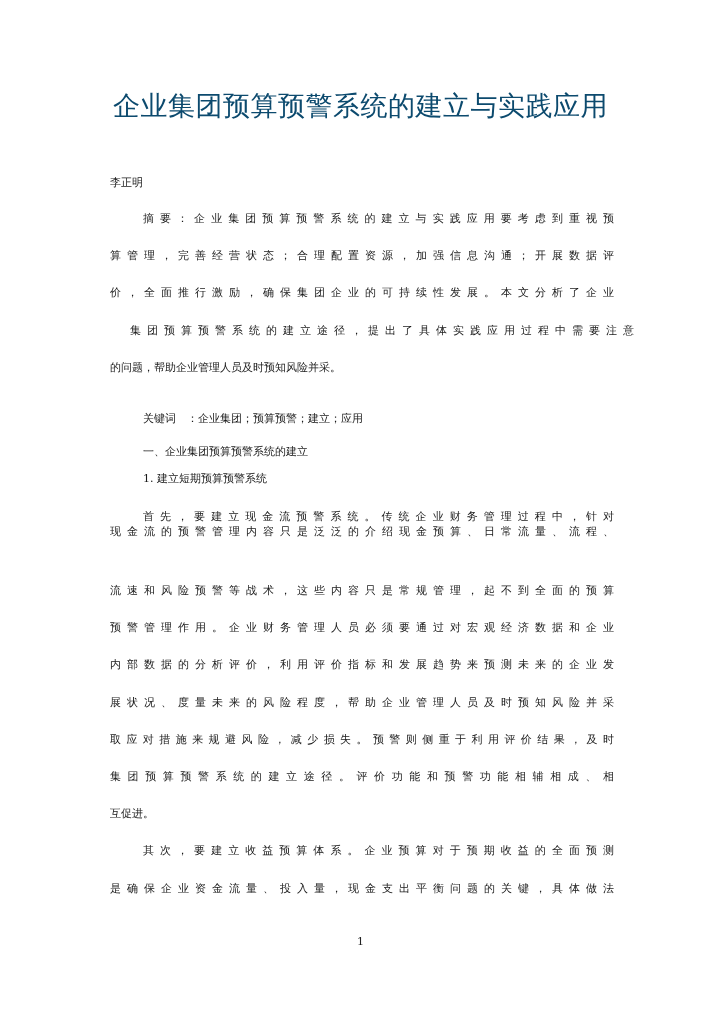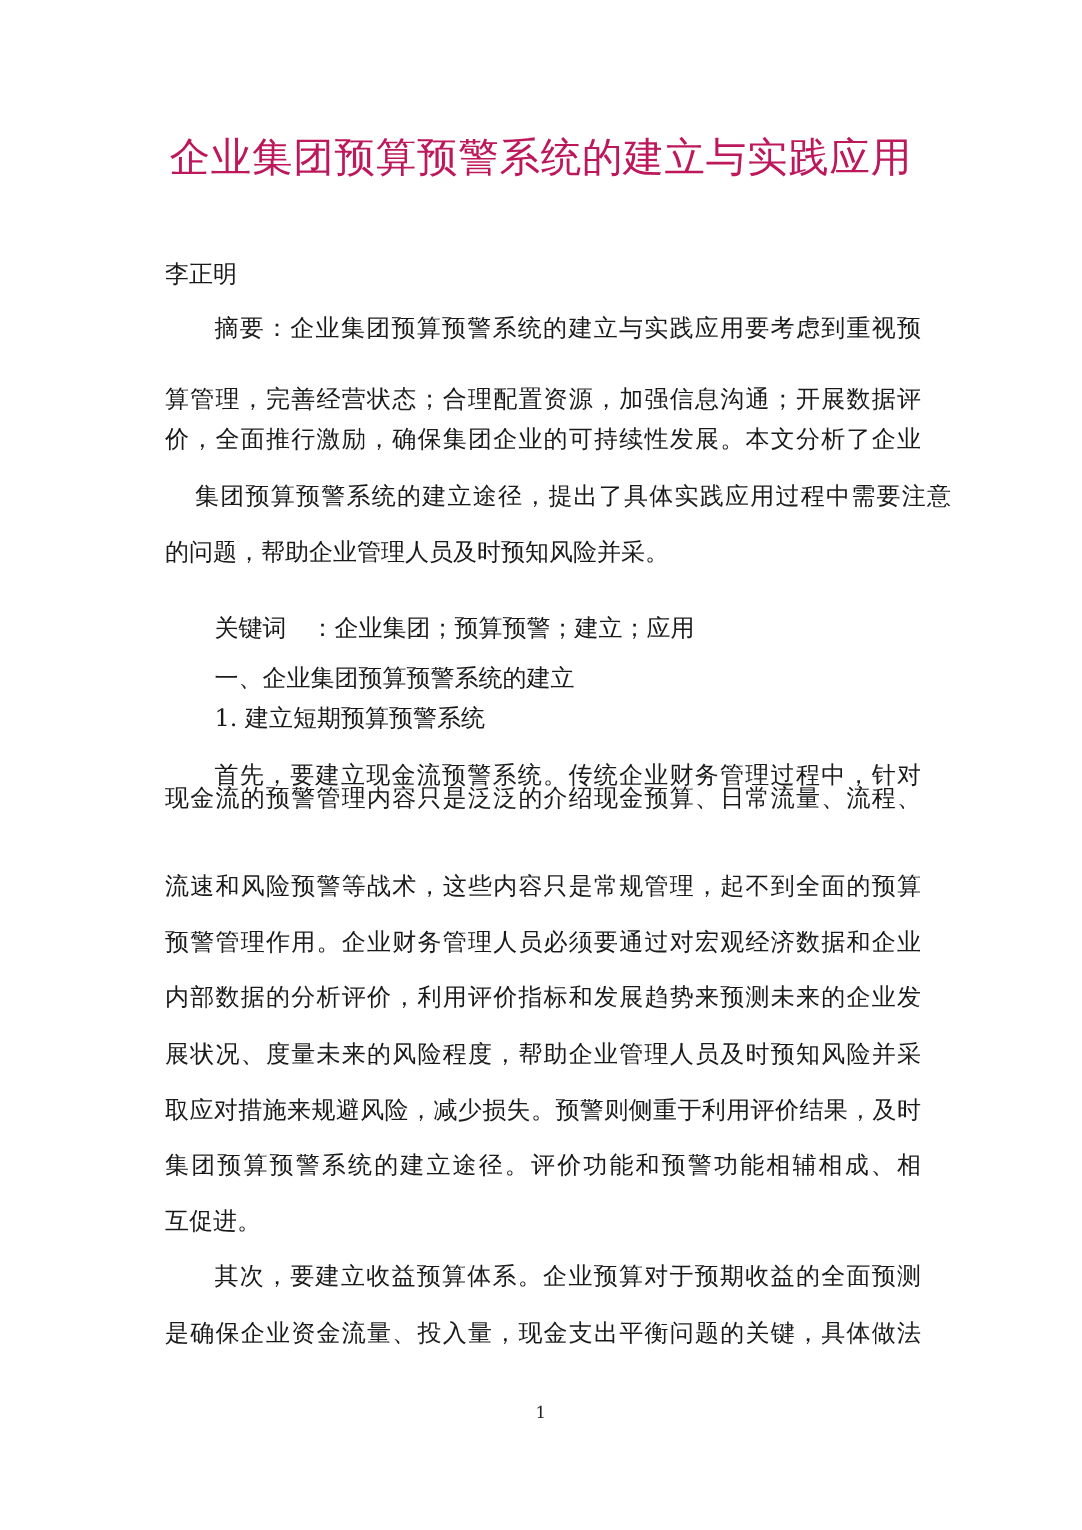--- a/index.html
+++ b/index.html
@@ -1,37 +1,37 @@
 <!DOCTYPE html>
 <html><head>
 <meta charset="utf-8">
 <style>
   html, body { margin: 0; padding: 0; background: #ffffff; }
   body { width: 721px; height: 1020px; position: relative; overflow: hidden;
          font-family: "DejaVu Serif", "Liberation Serif", serif; color: #111; }
   .page { position: absolute; left: 0; top: 0; width: 721px; height: 1020px; background: #fff; }
   .title { position: absolute; left: 0; width: 721px; top: 88px; text-align: center;
-           font-size: 27px; line-height: 36px; letter-spacing: 0.5px; color: #be185d; }
-  .line { position: absolute; left: 110px; width: 504px; font-size: 16px; line-height: 22px;
+           font-size: 27px; line-height: 36px; letter-spacing: 0.5px; color: #0c4a6e; }
+  .line { position: absolute; left: 110px; width: 504px; font-size: 11px; line-height: 22px;
           white-space: nowrap; color: #1a1a1a; text-align: justify; text-align-last: justify; }
   .line.last { text-align-last: left; }
   .indent { left: 143px; width: 471px; }
   .pagenum { position: absolute; left: 0; width: 721px; top: 935px; text-align: center;
              font-size: 11px; color: #222; }
 </style>
 </head>
 <body>
 
 <div class="page">
   <div class="title">企业集团预算预警系统的建立与实践应用</div>
   <div class="line last" style="top:172px;">李正明</div>
 
   <div id="body-lines">
       <div class="line indent" style="top: 208px;">摘要：企业集团预算预警系统的建立与实践应用要考虑到重视预</div>
-      <div class="line" style="top: 255px;">算管理，完善经营状态；合理配置资源，加强信息沟通；开展数据评</div>
+      <div class="line" style="top: 245px;">算管理，完善经营状态；合理配置资源，加强信息沟通；开展数据评</div>
       <div class="line" style="top: 282px;">价，全面推行激励，确保集团企业的可持续性发展。本文分析了企业</div>
       <div class="line" style="top: 320px; margin-left: 20px;">集团预算预警系统的建立途径，提出了具体实践应用过程中需要注意</div>
       <div class="line last" style="top: 357px;">的问题，帮助企业管理人员及时预知风险并采。</div>
       <div class="line indent last" style="top: 408px;">关键词　：企业集团；预算预警；建立；应用</div>
       <div class="line indent last" style="top: 441px;">一、企业集团预算预警系统的建立</div>
       <div class="line indent last" style="top: 468px;">1. 建立短期预算预警系统</div>
       <div class="line indent" style="top: 506px;">首先，要建立现金流预警系统。传统企业财务管理过程中，针对</div>
       <div class="line" style="top: 521px;">现金流的预警管理内容只是泛泛的介绍现金预算、日常流量、流程、</div>
       <div class="line" style="top: 580px;">流速和风险预警等战术，这些内容只是常规管理，起不到全面的预算</div>
       <div class="line" style="top: 617px;">预警管理作用。企业财务管理人员必须要通过对宏观经济数据和企业</div>

